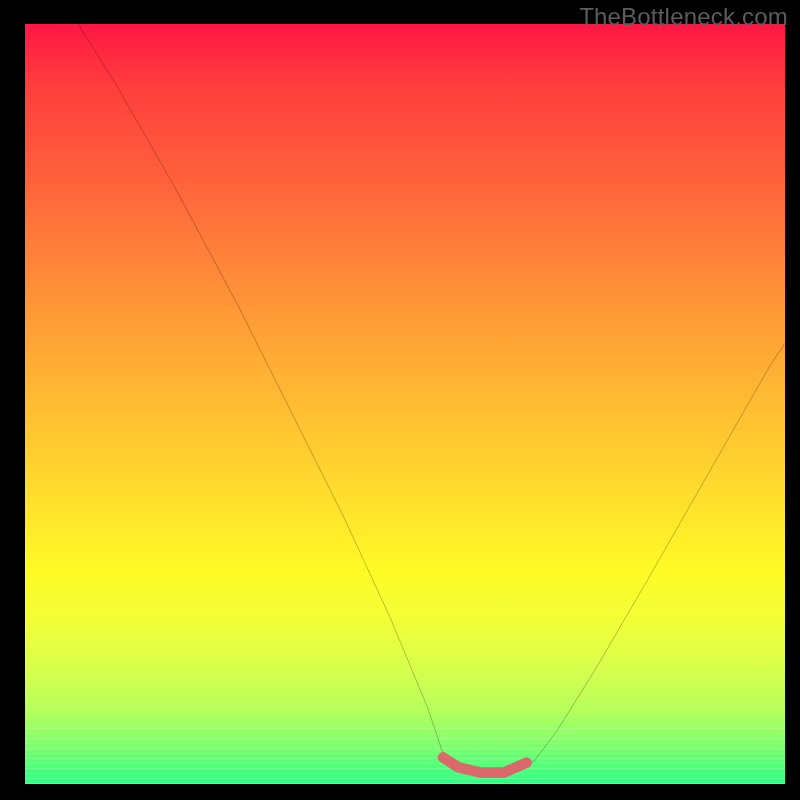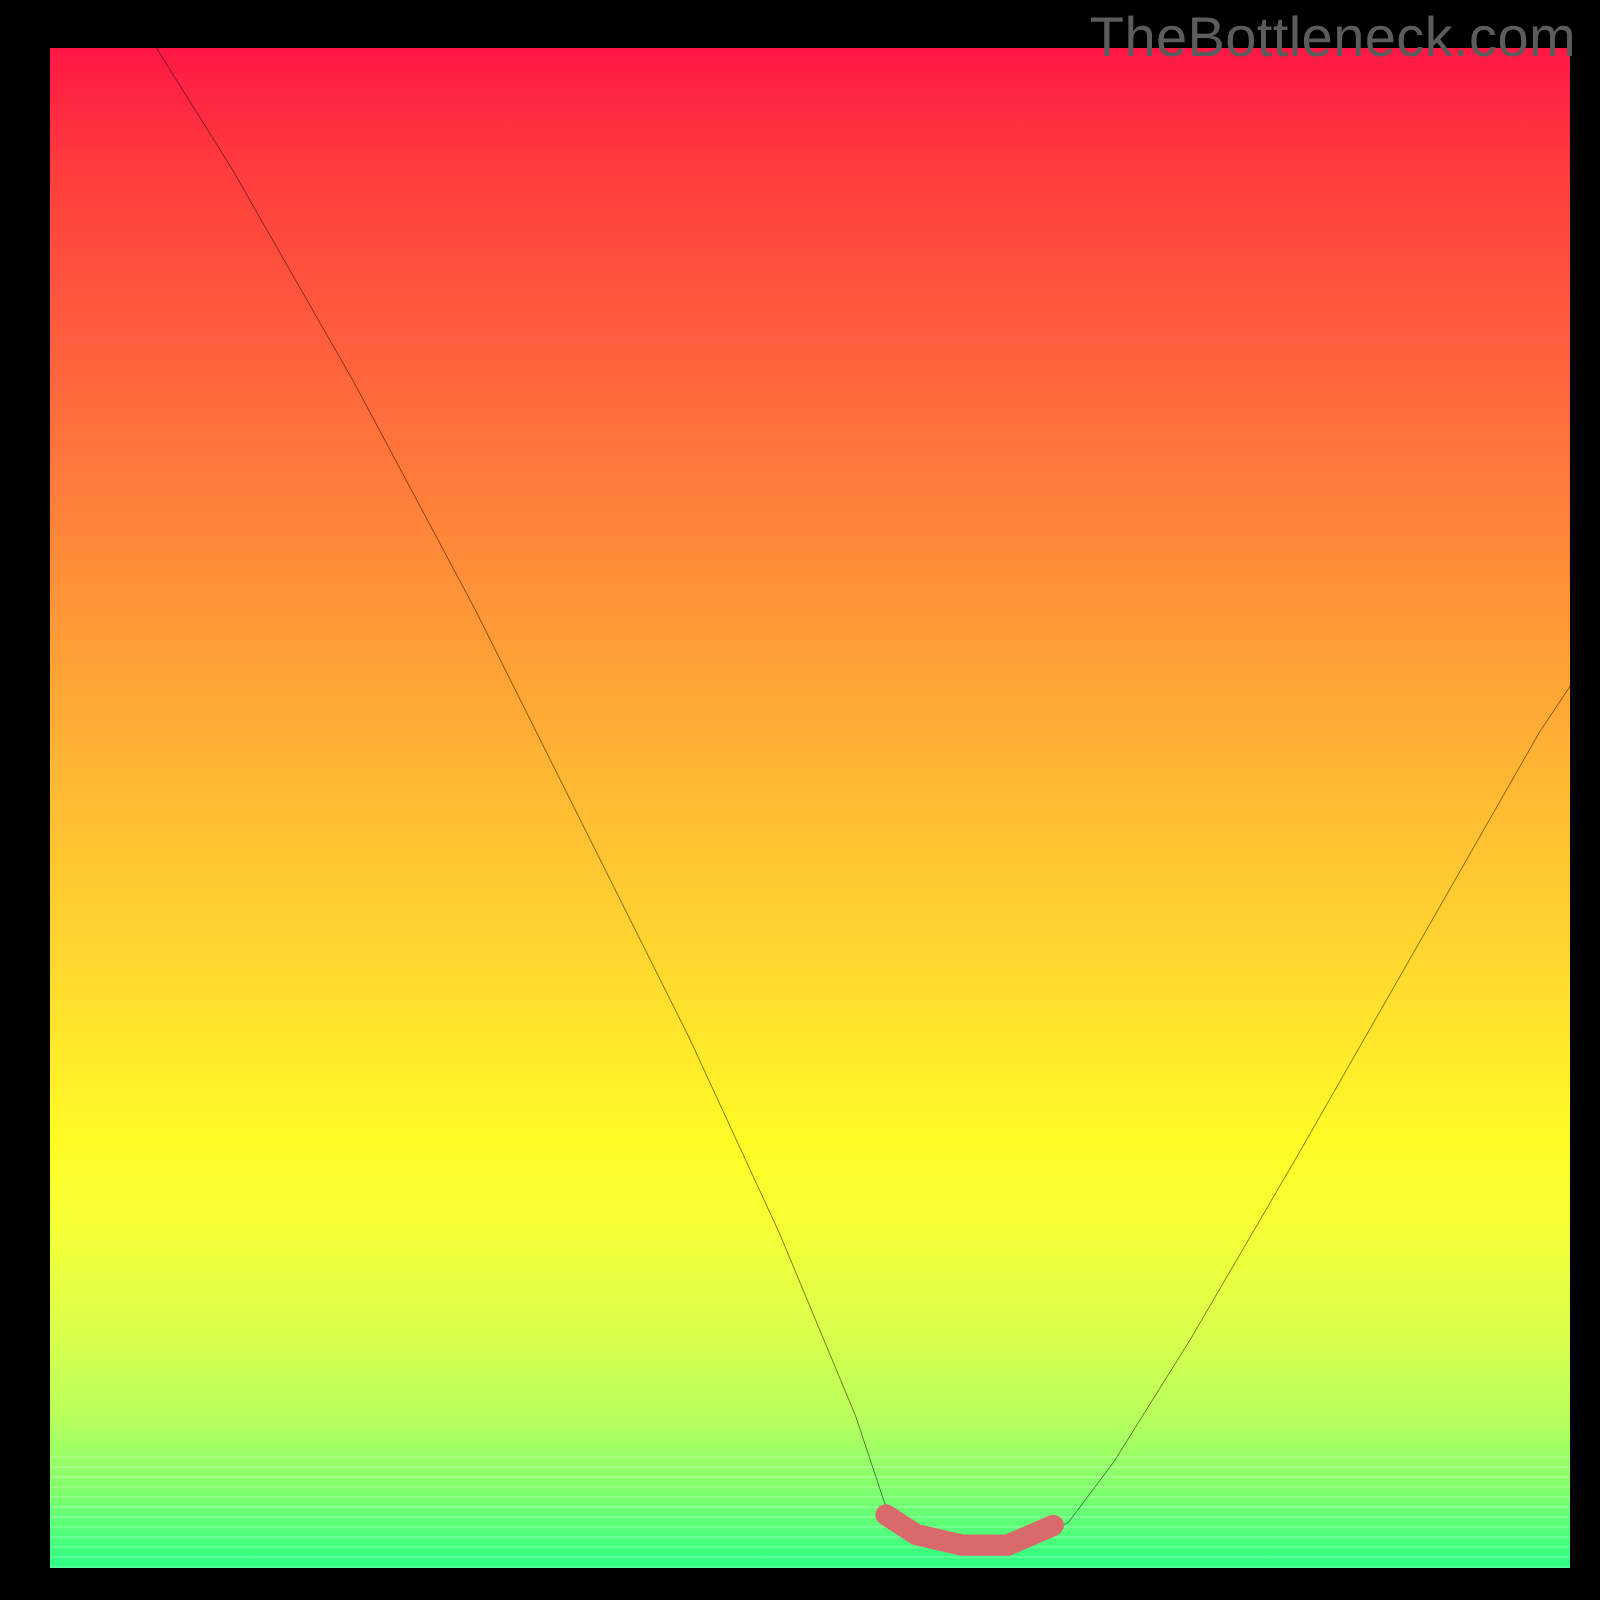--- a/index.html
+++ b/index.html
@@ -66,21 +66,21 @@
   svg.curve {
     position: absolute;
     left: 0;
     top: 0;
   }
   .watermark {
     position: absolute;
     top: 3px;
     right: 12px;
     color: #5c5c5c;
-    font-size: 28px;
+    font-size: 24px;
     font-weight: 500;
     letter-spacing: 0.2px;
   }
 </style>
 </head>
 <body>
 
 <div class="frame">
 
   <div class="plot">

